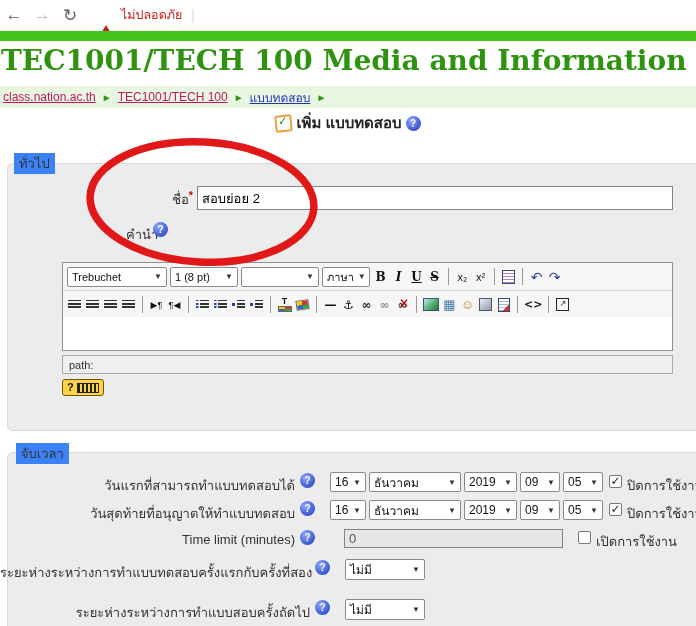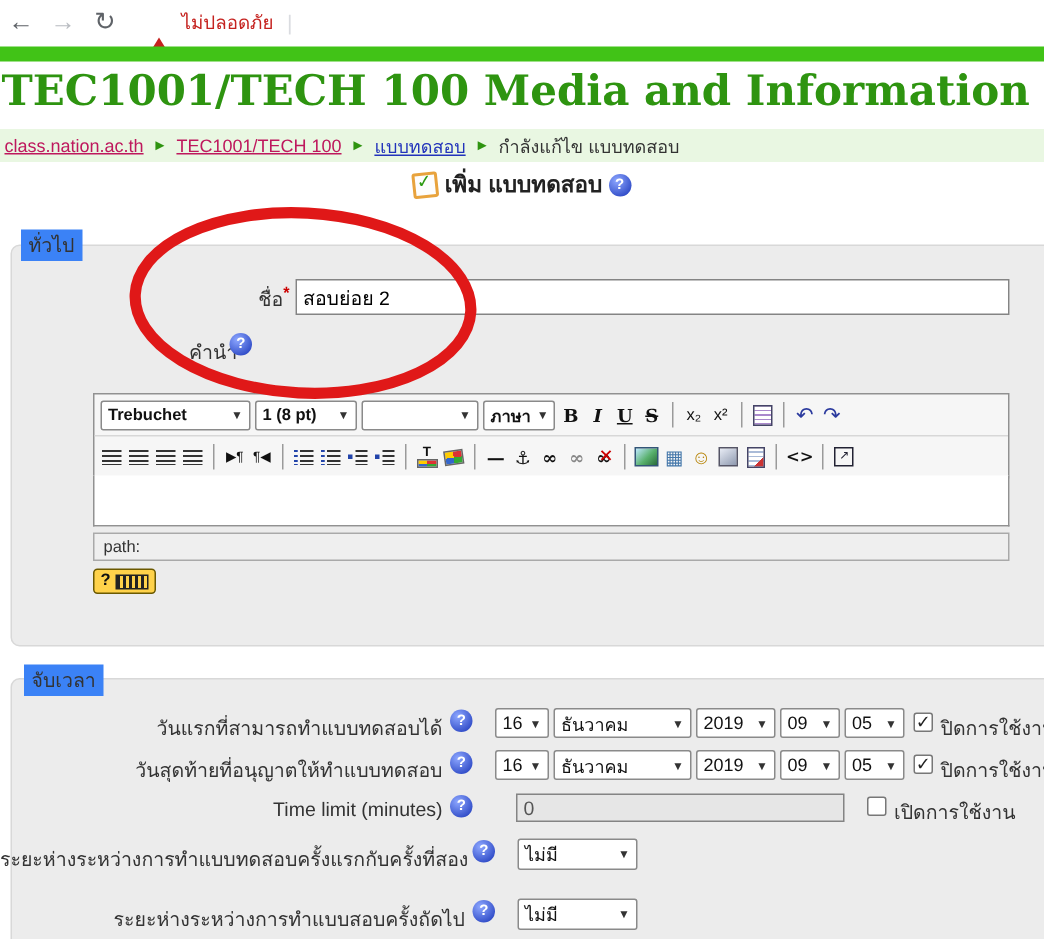--- a/index.html
+++ b/index.html
@@ -45,21 +45,21 @@
   .sel{display:inline-flex;justify-content:space-between;align-items:center;box-sizing:border-box;
     background:#fff;border:1px solid #8a8a8a;border-radius:2px;height:20px;padding:0 4px;
     font-size:12px;color:#111;cursor:pointer;}
   .sel .ar{font-size:8px;color:#333;margin-left:4px;}
   .chk{width:13px;height:13px;box-sizing:border-box;background:#fff;border:1px solid #777;border-radius:2px;
     font-size:12px;line-height:11px;text-align:center;color:#222;cursor:pointer;}
   
   .ed-toolbar{box-sizing:border-box;background:#f6f6f6;border:1px solid #919191;}
   .ed-row{display:flex;align-items:center;height:27px;padding:0 4px;gap:3px;}
   .ed-row + .ed-row{border-top:1px solid #d7d7d7;}
-  .tsel{height:20px;font-size:11px;font-weight:bold;}
+  .tsel{height:20px;font-size:11px;}
   .tbtn{display:inline-flex;align-items:center;justify-content:center;min-width:15px;height:20px;
     cursor:pointer;color:#111;font-size:12px;}
   .serifb{font-family:"DejaVu Serif",serif;font-weight:bold;}
   .serifi{font-family:"DejaVu Serif",serif;font-style:italic;font-weight:bold;}
   .ul{text-decoration:underline;}
   .strike{text-decoration:line-through;}
   .vsep{width:1px;height:17px;background:#9a9a9a;margin:0 3px;}
   .blue{color:#2b3a9e;}
   .ic-lines{width:13px;height:10px;background:repeating-linear-gradient(to bottom,#333 0 1.5px,transparent 1.5px 3.2px);}
   .ic-list{width:13px;height:10px;background:
@@ -104,21 +104,20 @@
 
 <div class="abs course-title">TEC1001/TECH 100 Media and Information Techn</div>
 
 <div class="abs crumbbar">
   <span class="crumb-link">class.nation.ac.th</span>
   <span class="crumb-sep">►</span>
   <span class="crumb-link">TEC1001/TECH 100</span>
   <span class="crumb-sep">►</span>
   <span class="crumb-link blue">แบบทดสอบ</span>
   <span class="crumb-sep">►</span>
-  <span class="crumb-last">กำลังแก้ไข แบบทดสอบ</span>
 </div>
 
 <div class="abs pg-title">
   <span class="quiz-ic"></span>
   <span class="txt">เพิ่ม แบบทดสอบ</span>
   <span class="help">?</span>
 </div>
 
 <div class="abs panel" style="left:7px;top:163px;width:700px;height:266px;"></div>
 <div class="abs legend" style="left:14px;top:153px;">ทั่วไป</div>

